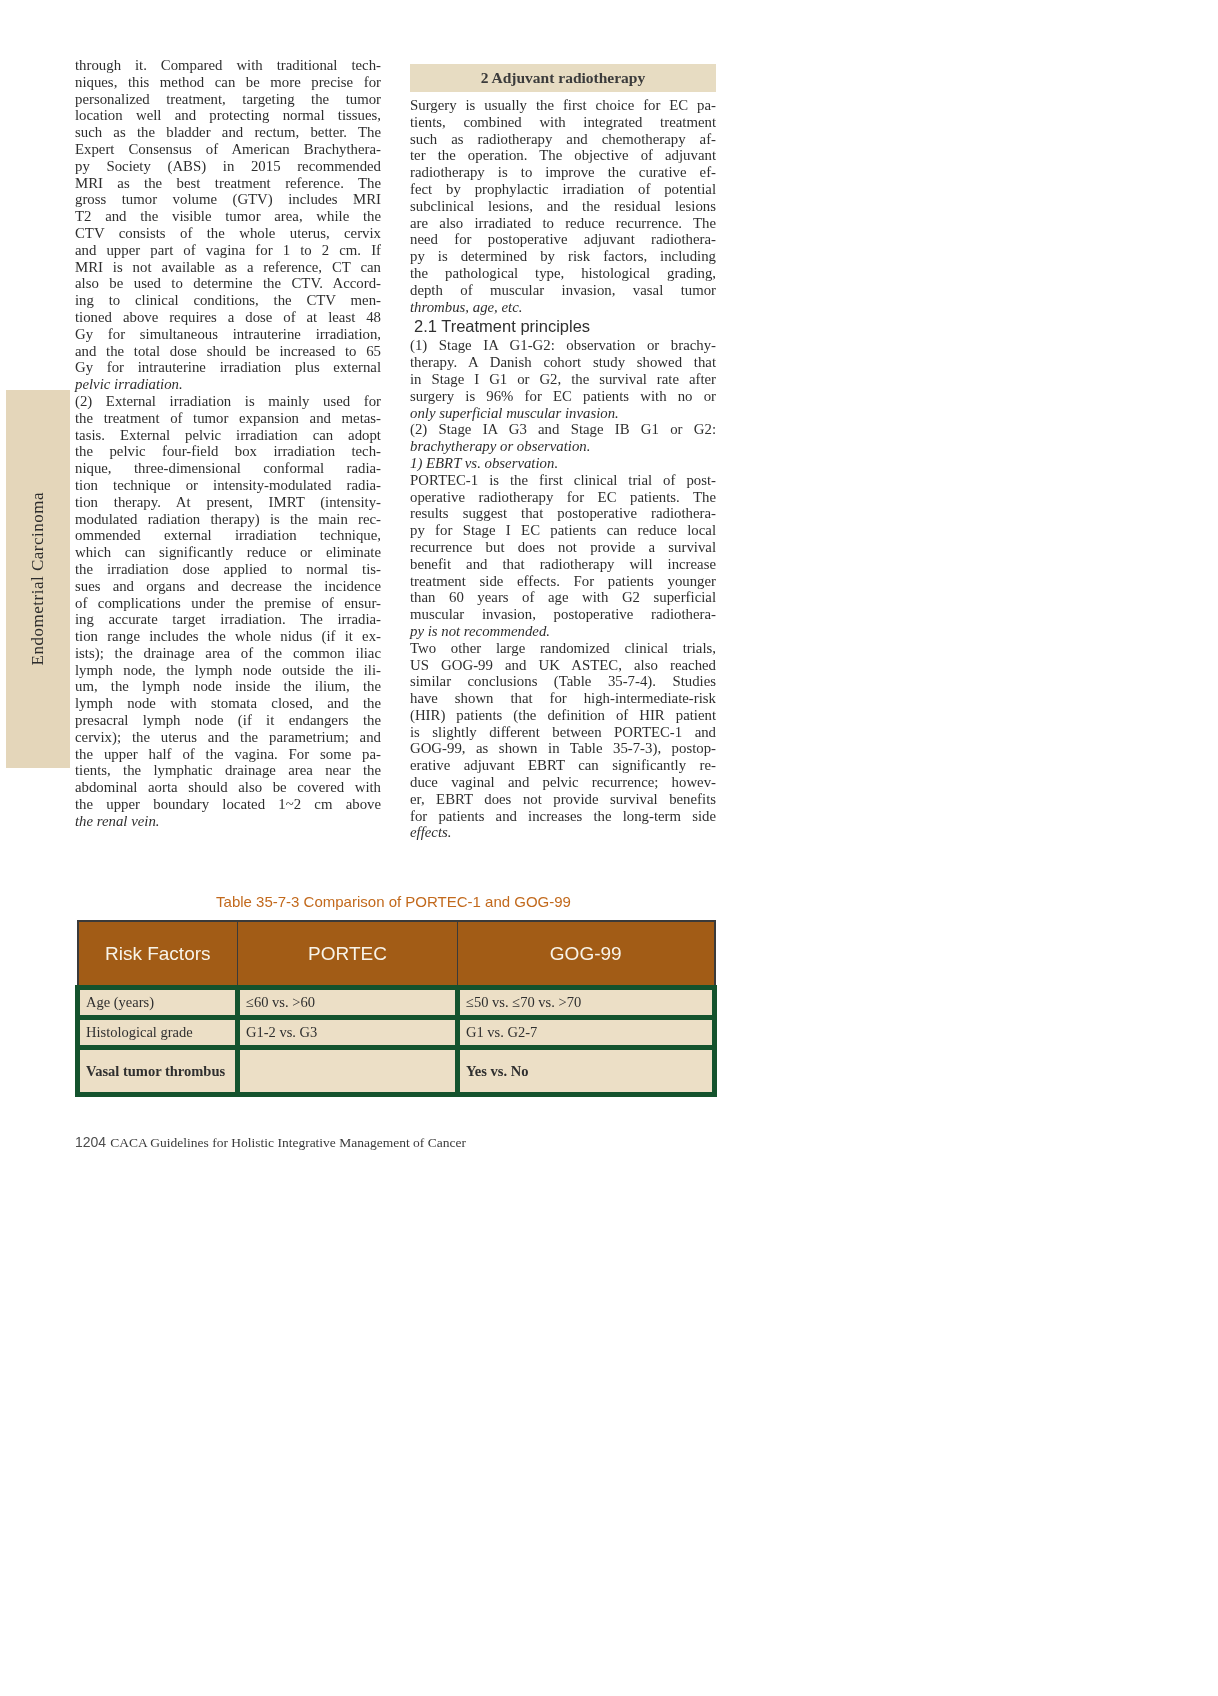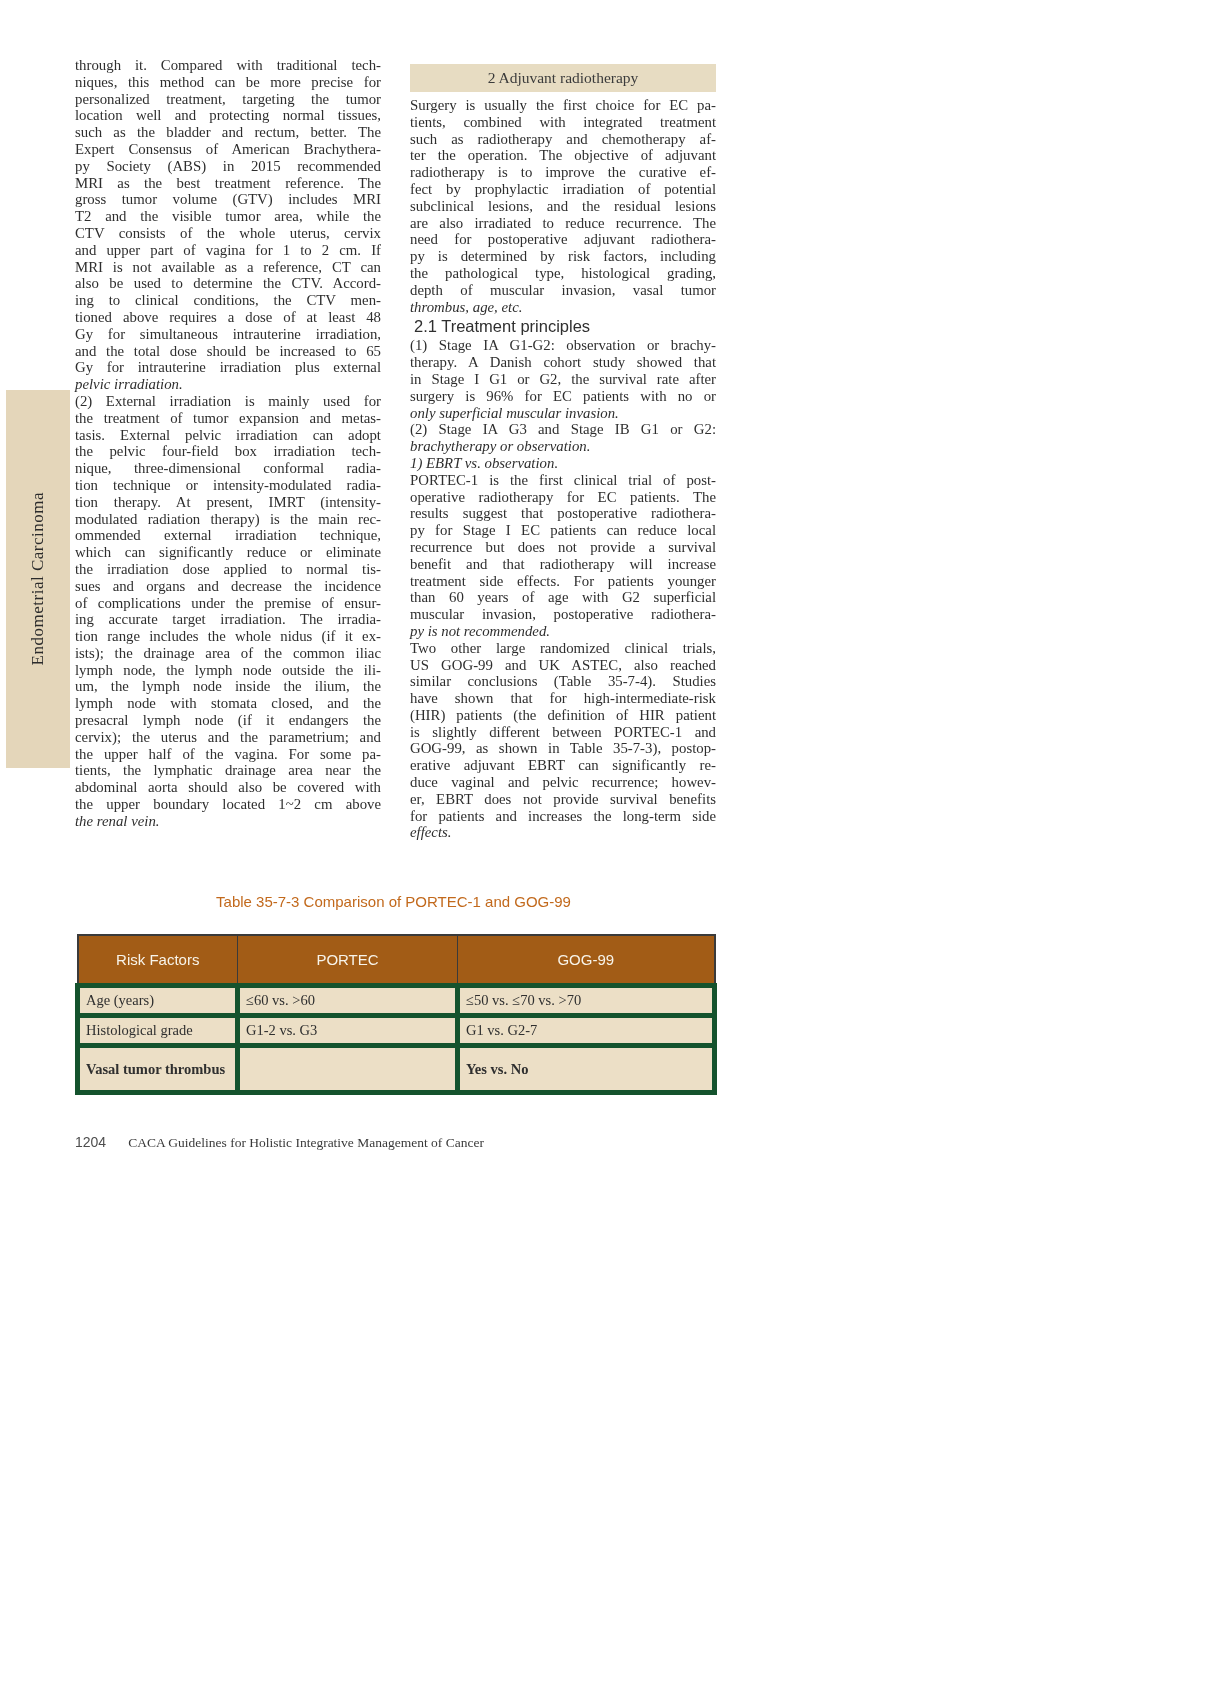--- a/index.html
+++ b/index.html
@@ -22,51 +22,51 @@
   .col-left  { left:75px;  top:57px; }
   .col-right { left:410px; top:64px; }
   .para { margin:0; }
   .tline { text-align:justify; text-align-last:justify; min-height:16.8px; }
   .tline-last { text-align-last:left;font-style:italic; }
   .section-heading-box {
     width:100%; height:28px; background:#e7dcc2; display:flex;
     align-items:center; justify-content:center; margin-bottom:5px;
   }
   .section-heading-box span {
-    font-family:"Liberation Serif", serif; font-weight:normal; font-size:15.5px; color:#3b3b3b;
+    font-family:"Liberation Serif", serif; font-weight:bold; font-size:15.5px; color:#3b3b3b;
   }
   .subheading {
     font-family:"Liberation Sans", sans-serif; font-size:16.5px; line-height:20px;
     color:#2f2f2f; margin:1px 4px;
   }
   
   .table-block { position:absolute; left:75px; top:892px; width:637px; }
   .table-caption {
     font-family:"Liberation Sans", sans-serif; font-size:15px; line-height:20px;
-    color:#c2691c; text-align:center; margin-bottom:22px;
+    color:#c2691c; text-align:center; margin-bottom:8px;
   }
   table.cmp { border-collapse:collapse; width:637px; table-layout:fixed; }
   table.cmp col.c1 { width:160px; }
   table.cmp col.c2 { width:220px; }
   table.cmp col.c3 { width:257px; }
   table.cmp th {
     background:#a25c16; color:#f8f4ea; font-family:"Liberation Sans", sans-serif;
-    font-weight:500; font-size:15px; height:29px; text-align:center;
-    border:1px solid #3a3a3a; padding:9px 6px;
+    font-weight:500; font-size:19px; height:29px; text-align:center;
+    border:1px solid #3a3a3a; padding:17px 6px;
   }
   table.cmp td {
     background:#ecdfc6; font-family:"Liberation Serif", serif; font-size:14.5px;
     color:#2f2f2f; height:23px; border:5px solid #14532d; padding:1px 6px;
     text-align:left; vertical-align:middle;
   }
   table.cmp { border:2px solid #3a3a3a; }
   table.cmp tbody tr:last-child td { height:40px;font-weight:bold; }
   
   .footer {
-    position:absolute; left:75px; top:1134px; display:flex; align-items:baseline; gap:22px;
+    position:absolute; left:75px; top:1134px; display:flex; align-items:baseline; gap:4px;
   }
   .footer .page-num {
     font-family:"Liberation Sans", sans-serif; font-size:14px; color:#4d4d4d;
   }
   .footer .footer-title {
     font-family:"Liberation Serif", serif; font-size:13.5px; color:#3a3a3a;
   }
 </style>
 </head>
 <body>

